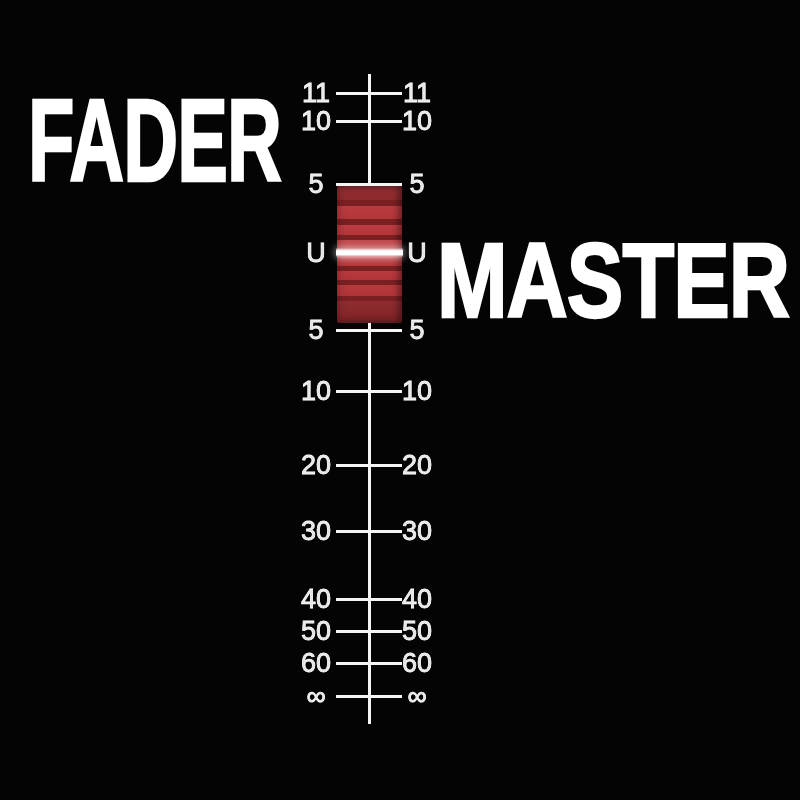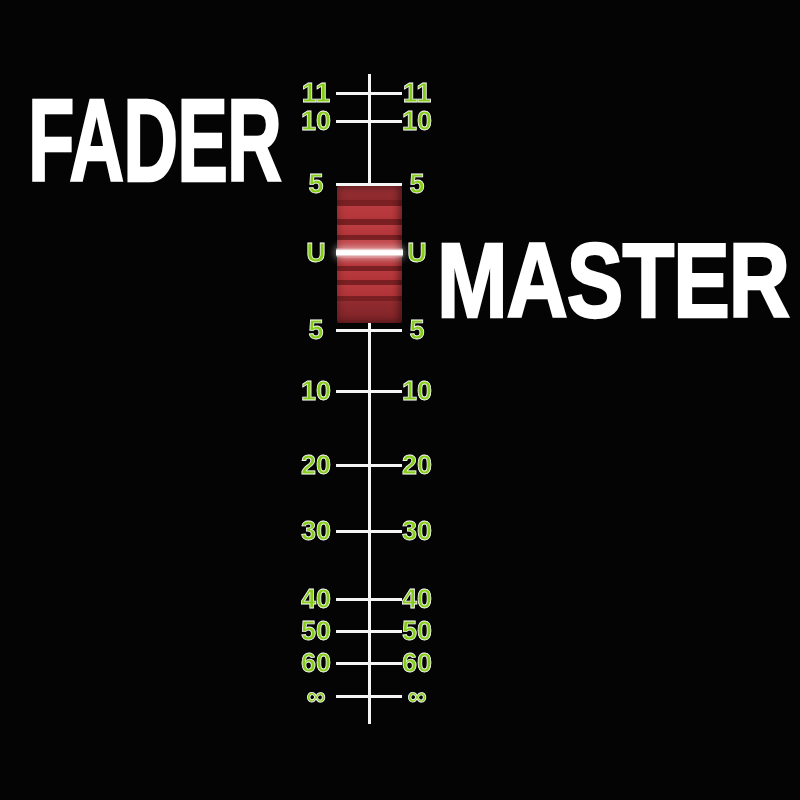--- a/index.html
+++ b/index.html
@@ -12,21 +12,21 @@
     position:absolute;left:367.5px;top:74px;width:3px;height:650px;
     background:#f5f5f5;
   }
   
   .tick{
     position:absolute;left:336px;width:66px;height:3px;background:#f5f5f5;
   }
   
   .lbl{
     position:absolute;transform:translate(-50%,-50%);
-    color:#84cc16;font-weight:700;font-size:27px;line-height:1;
+    color:#e5e5e5;font-weight:400;font-size:27px;line-height:1;
     -webkit-text-stroke:0.8px #fafafa;white-space:nowrap;
   }
   
   .knob{
     position:absolute;left:337px;top:186px;width:65px;height:137px;border-radius:2px;
     background:linear-gradient(180deg,
       #963034 0px,  #8e2a2e 14px,
       #7a2023 14px, #7a2023 20px,
       #bb3c40 20px, #b23539 33px,
       #7a2023 33px, #7a2023 39px,

